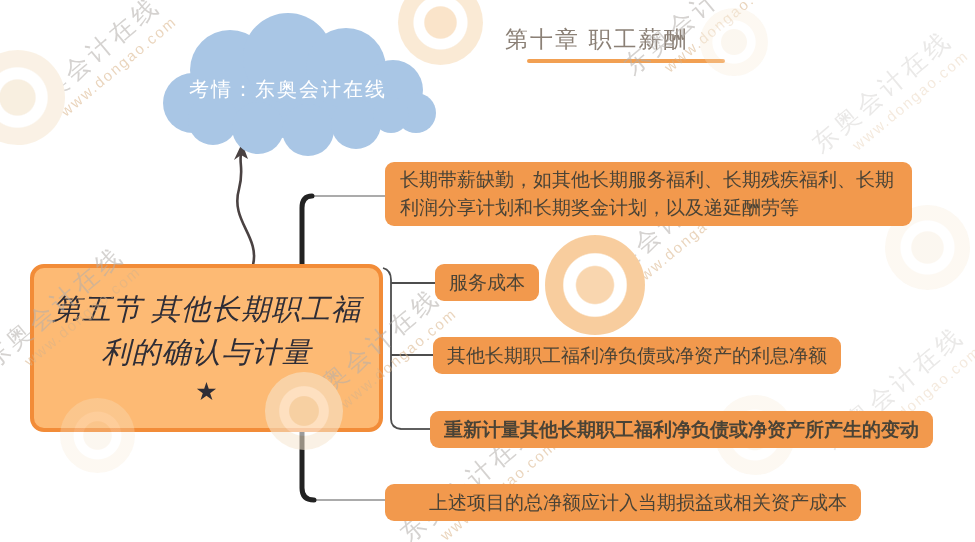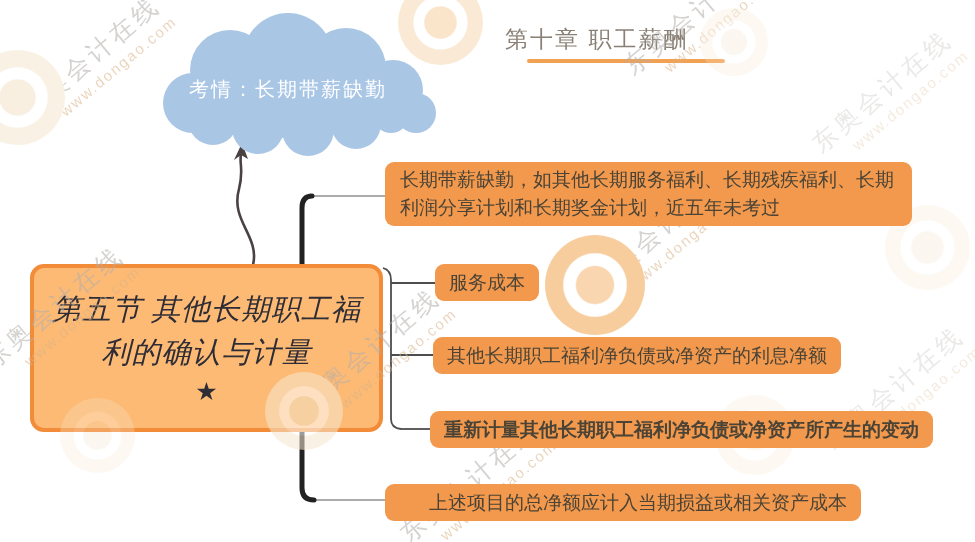--- a/index.html
+++ b/index.html
@@ -90,32 +90,32 @@
         <circle cx="208" cy="50" r="40"></circle>
         <circle cx="255" cy="72" r="30"></circle>
         <circle cx="278" cy="95" r="20"></circle>
         <circle cx="75" cy="102" r="25"></circle>
         <circle cx="120" cy="110" r="26"></circle>
         <circle cx="170" cy="112" r="26"></circle>
         <circle cx="218" cy="106" r="25"></circle>
         <circle cx="253" cy="97" r="18"></circle>
       </g>
     </svg>
-    <div class="cloud-label">考情：长期带薪缺勤</div>
+    <div class="cloud-label">考情：东奥会计在线</div>
   </div>
 
   <div class="chapter">第十章 职工薪酬</div>
   <div class="chapter-underline"></div>
 
   <div class="main-node">
     <div class="main-title">第五节 其他长期职工福利的确认与计量</div>
     <div class="main-star">★</div>
   </div>
 
-  <div class="branch" id="branch-1">长期带薪缺勤，如其他长期服务福利、长期残疾福利、长期利润分享计划和长期奖金计划，近五年未考过</div>
+  <div class="branch" id="branch-1">长期带薪缺勤，如其他长期服务福利、长期残疾福利、长期利润分享计划和长期奖金计划，以及递延酬劳等</div>
   <div class="branch" id="branch-2">服务成本</div>
   <div class="branch" id="branch-3">其他长期职工福利净负债或净资产的利息净额</div>
   <div class="branch" id="branch-4">重新计量其他长期职工福利净负债或净资产所产生的变动</div>
   <div class="branch" id="branch-5">上述项目的总净额应计入当期损益或相关资产成本</div>
 
   <div id="watermark-layer">
 
     <div class="wm-text" style="left:8px;top:38px;">
       <span class="wm-brand">东奥会计在线</span>
       <span class="wm-url">www.dongao.com</span>

